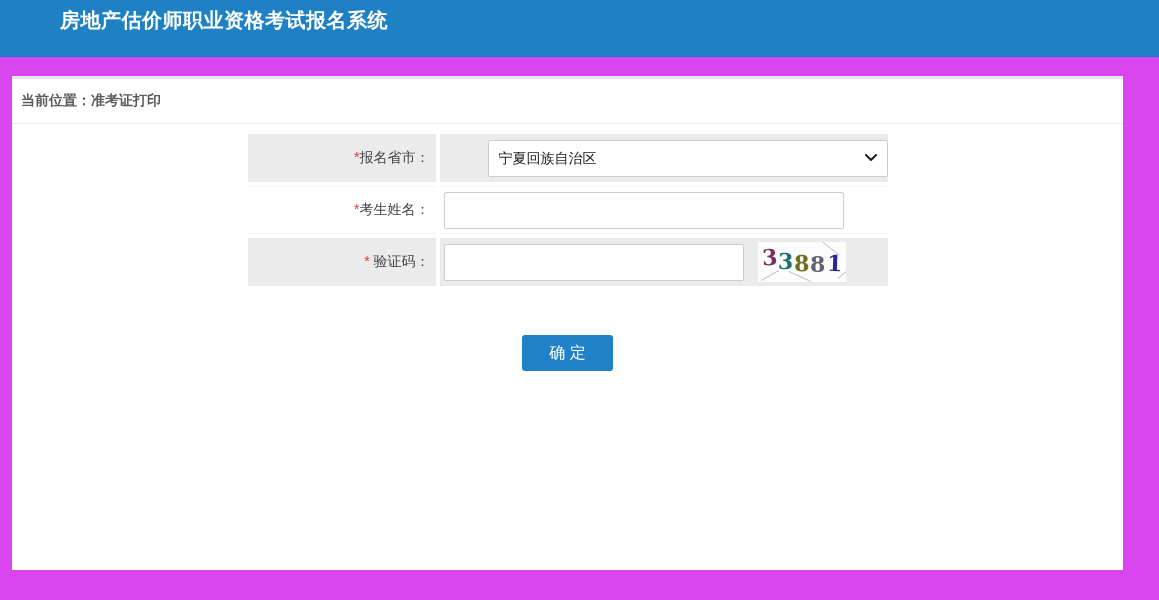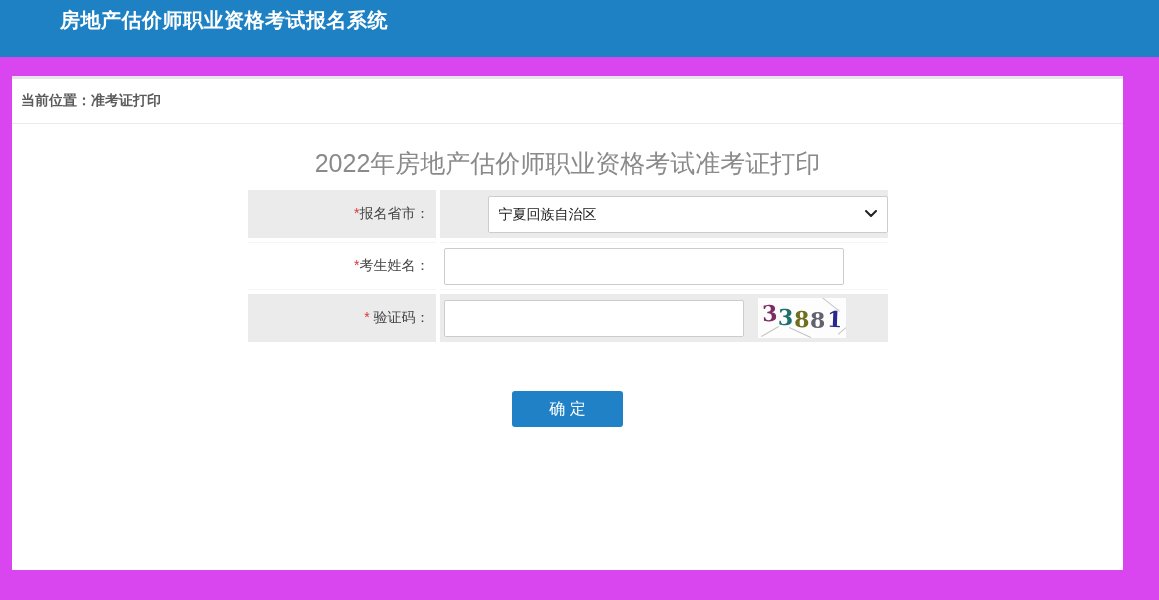--- a/index.html
+++ b/index.html
@@ -132,21 +132,21 @@
     height: 1px; background: #c3c3c3;
   }
   .n0 { width: 22px; left: 62px; top: 6px;  transform: rotate(38deg); }
   .n1 { width: 20px; left: 2px;  top: 33px; transform: rotate(-30deg); }
   .n2 { width: 24px; left: 30px; top: 34px; transform: rotate(25deg); }
   .n3 { width: 18px; left: 78px; top: 30px; transform: rotate(-40deg); }
 
   
   .submit-row { text-align: center; margin-top: 45px; }
   button.submit-btn {
-    width: 111px; height: 36px;
+    width: 91px; height: 36px;
     border: none;
     border-radius: 3px;
     color: #ffffff;
     font-size: 16px;
     cursor: pointer;
     font-family: "Liberation Sans", "DejaVu Sans", sans-serif;
   }
 </style>
 </head>
 <body>
@@ -156,21 +156,20 @@
   <header class="app-header" style="background-color: rgb(30, 129, 196);">
     <h1>房地产估价师职业资格考试报名系统</h1>
   </header>
 
   <div class="panel">
 
     <div class="breadcrumb-bar">
       <span>当前位置：准考证打印</span>
     </div>
 
-    <h2 class="page-title">2022年房地产估价师职业资格考试准考证打印</h2>
 
     <table class="form-table">
       <tbody>
         <tr class="row-odd">
           <td class="cell-label"><span class="req">*</span><span>报名省市：</span></td>
           <td class="cell-input">
             <span class="select-wrap" style="color: rgb(34, 34, 34); padding-left: 44px;">
               <select class="form-select" style="color: rgb(34, 34, 34);">
                 <option>宁夏回族自治区</option>
               </select>

